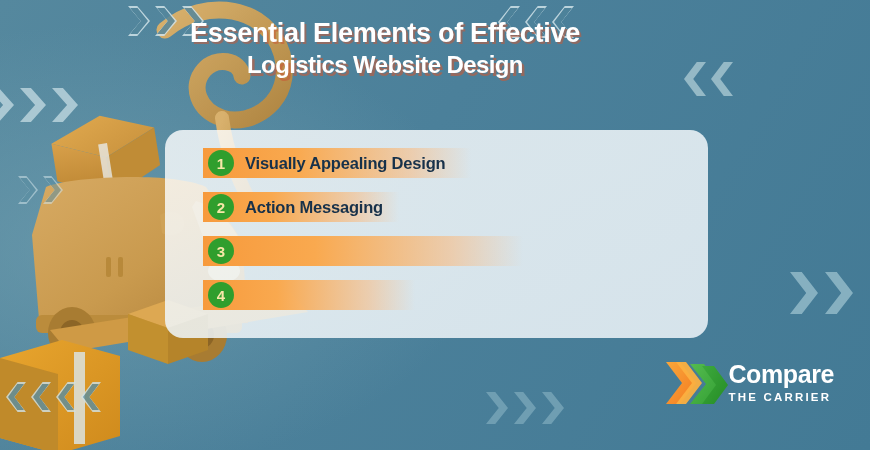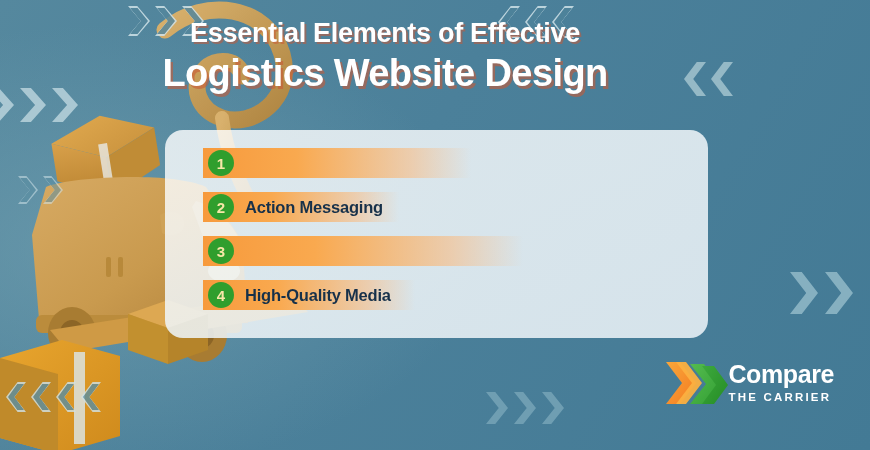--- a/index.html
+++ b/index.html
@@ -57,21 +57,21 @@
     text-align:center;
     z-index:6;
   }
   #title-line1 {
     font-size:27px; font-weight:bold; color:#ffffff;
     letter-spacing:-0.3px;
     text-shadow:2px 2px 0 rgba(200,90,55,.55);
     line-height:1.15;
   }
   #title-line2 {
-    font-size:38px; font-weight:bold; color:#ffffff;
+    font-size:24px; font-weight:bold; color:#ffffff;
     letter-spacing:-0.6px;
     text-shadow:2.5px 2.5px 0 rgba(200,90,55,.6);
     line-height:1.2;
     margin-top:2px;
   }
 
   
   #list-card {
     position:absolute; left:165px; top:130px;
     width:543px; height:208px;
@@ -257,37 +257,37 @@
   <div id="title-block">
     <div id="title-line1">Essential Elements of Effective</div>
     <div id="title-line2">Logistics Website Design</div>
   </div>
 
   <div id="list-card">
 
     <div class="list-row">
       <div class="band" style="width:268px;"></div>
       <div class="num-circle">1</div>
+      <div class="row-label">Visually Appealing Design</div>
     </div>
 
     <div class="list-row">
       <div class="band" style="width:196px;"></div>
       <div class="num-circle">2</div>
       <div class="row-label">Action Messaging</div>
     </div>
 
     <div class="list-row">
       <div class="band" style="width:320px;"></div>
       <div class="num-circle">3</div>
     </div>
 
     <div class="list-row">
       <div class="band" style="width:212px;"></div>
       <div class="num-circle">4</div>
-      <div class="row-label">High-Quality Media</div>
     </div>
 
   </div>
 
   <div id="logo">
     <svg width="66" height="50" viewBox="0 0 66 50">
       <defs>
         <linearGradient id="lgOrange" x1="0" y1="0" x2="1" y2="1">
           <stop offset="0%" stop-color="#f9a73b"></stop>
             <stop offset="100%" stop-color="#f47b20"></stop>

